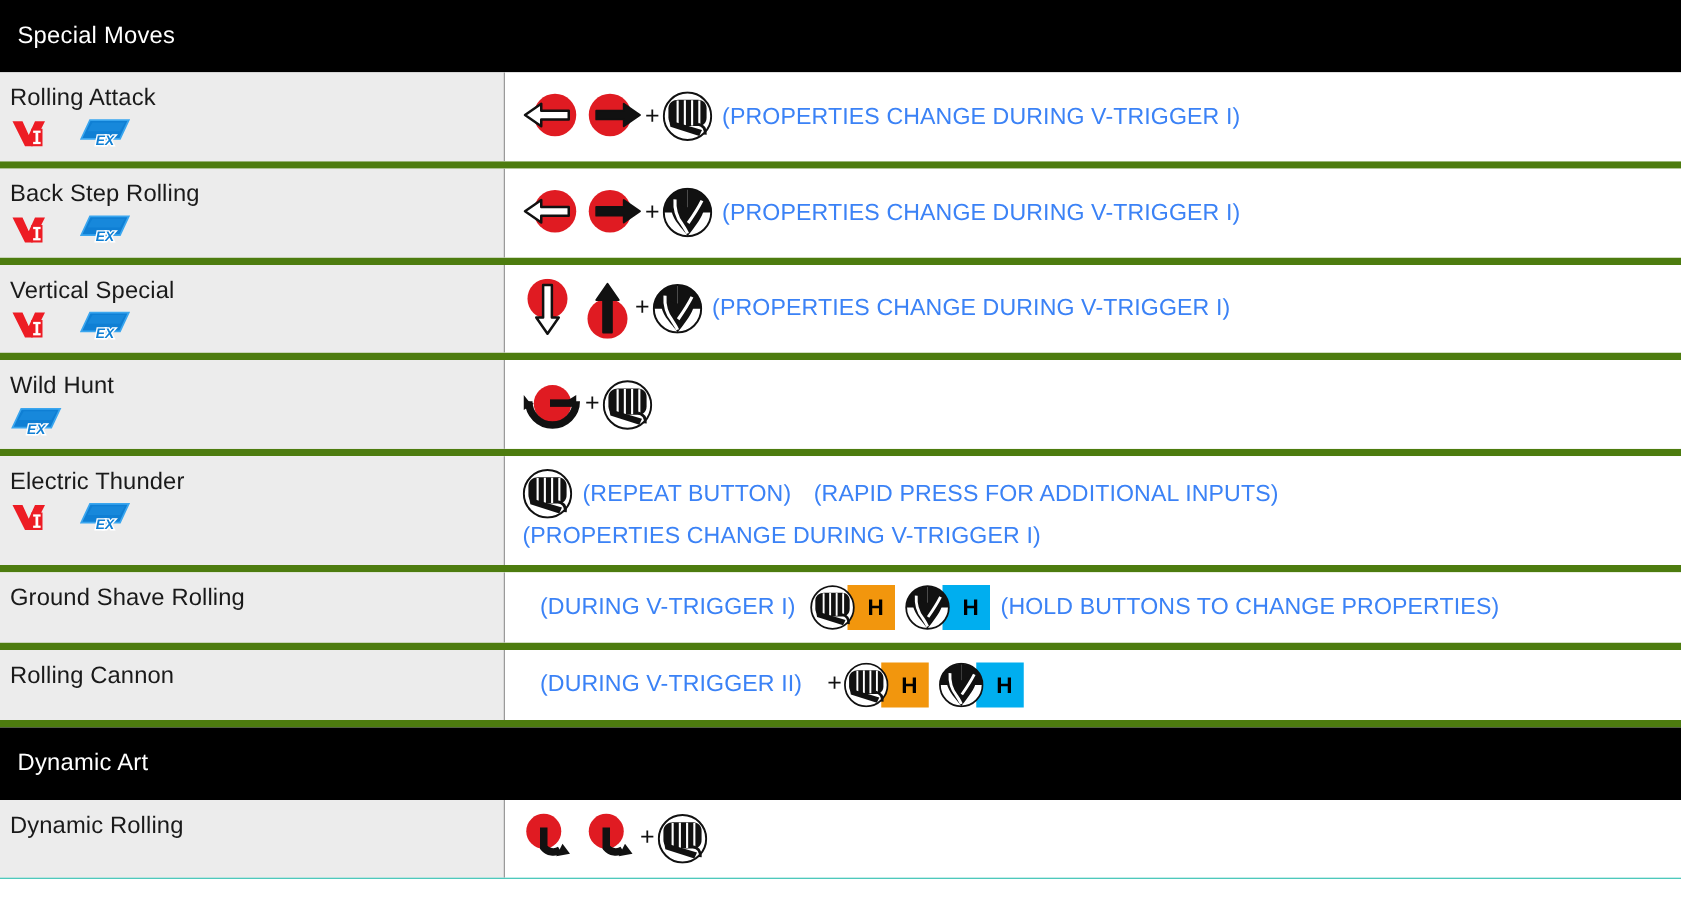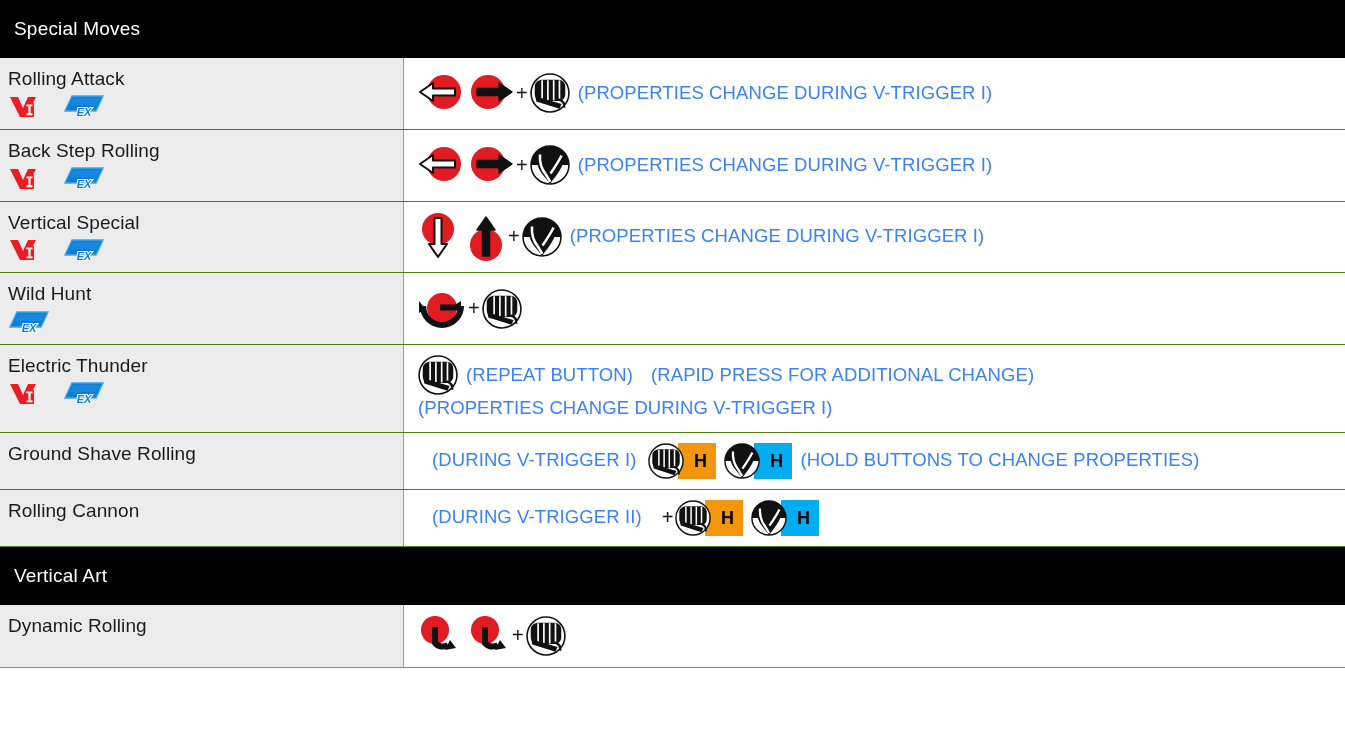--- a/index.html
+++ b/index.html
@@ -25,21 +25,21 @@
     padding-left: 14px;
     font-size: 19px;
     font-weight: normal;
     letter-spacing: .2px;
   }
 
   
   .row {
     display: flex;
     width: 100%;
-    border-bottom: 1px solid #4d7c0f;
+    border-bottom: 6px solid #4d7c0f;
     background: #ffffff;
   }
   .row:last-child { border-bottom: 1px solid #14b8a6; }
 
   .cell-name {
     width: 404px;
     flex: 0 0 404px;
     background: #ececec;
     border-right: 1px solid #9a9a9a;
     padding: 9px 0 9px 8px;
@@ -368,21 +368,21 @@
                 <path d="M17 6.8 L17 26" stroke="#ffffff" stroke-width="1.6"></path>
                 <path d="M22.5 6.8 L22.5 26" stroke="#ffffff" stroke-width="1.6"></path>
                 <path d="M28 7 L28 25" stroke="#ffffff" stroke-width="1.6"></path>
                 <path d="M5 22 L30 29.5 L28 34 L6 27 Z" fill="#111111"></path>
                 <path d="M27 25 C31 26 33 29 32.5 33" fill="none" stroke="#111111" stroke-width="2.2"></path>
               </svg>
             </span>
             <span class="gap-sm"></span>
             <span class="note">(REPEAT BUTTON)</span>
             <span class="gap-md"></span>
-            <span class="note">(RAPID PRESS FOR ADDITIONAL CHANGE)</span>
+            <span class="note">(RAPID PRESS FOR ADDITIONAL INPUTS)</span>
             <span class="gap-md"></span>
             <span class="note wrap">(PROPERTIES CHANGE DURING V-TRIGGER I)</span>
           </div>
         </div>
       </div>
       <div class="row">
         <div class="cell-name">
           <div class="move-title">Ground Shave Rolling</div>
           <div class="badge-strip"></div>
         </div>
@@ -462,21 +462,21 @@
                   <path d="M9.5 9 C9 16 11 23 15 28 C17 31 18.5 33.5 19 35" fill="none" stroke="#ffffff" stroke-width="2.4"></path>
                   <path d="M30 10 C27 16 23 22 19.5 27" fill="none" stroke="#ffffff" stroke-width="2.4"></path>
                 </svg>
               </span>
               <span class="hold-box kick">H</span>
             </span>
           </div>
         </div>
       </div>
       <div class="section-header">
-        <span>Vertical Art</span>
+        <span>Dynamic Art</span>
       </div>
       <div class="row">
         <div class="cell-name">
           <div class="move-title">Dynamic Rolling</div>
           <div class="badge-strip"></div>
         </div>
         <div class="cell-input">
           <div class="cmd-line">
             <span class="icon">
               <svg width="42" height="42" viewBox="0 0 42 42">

